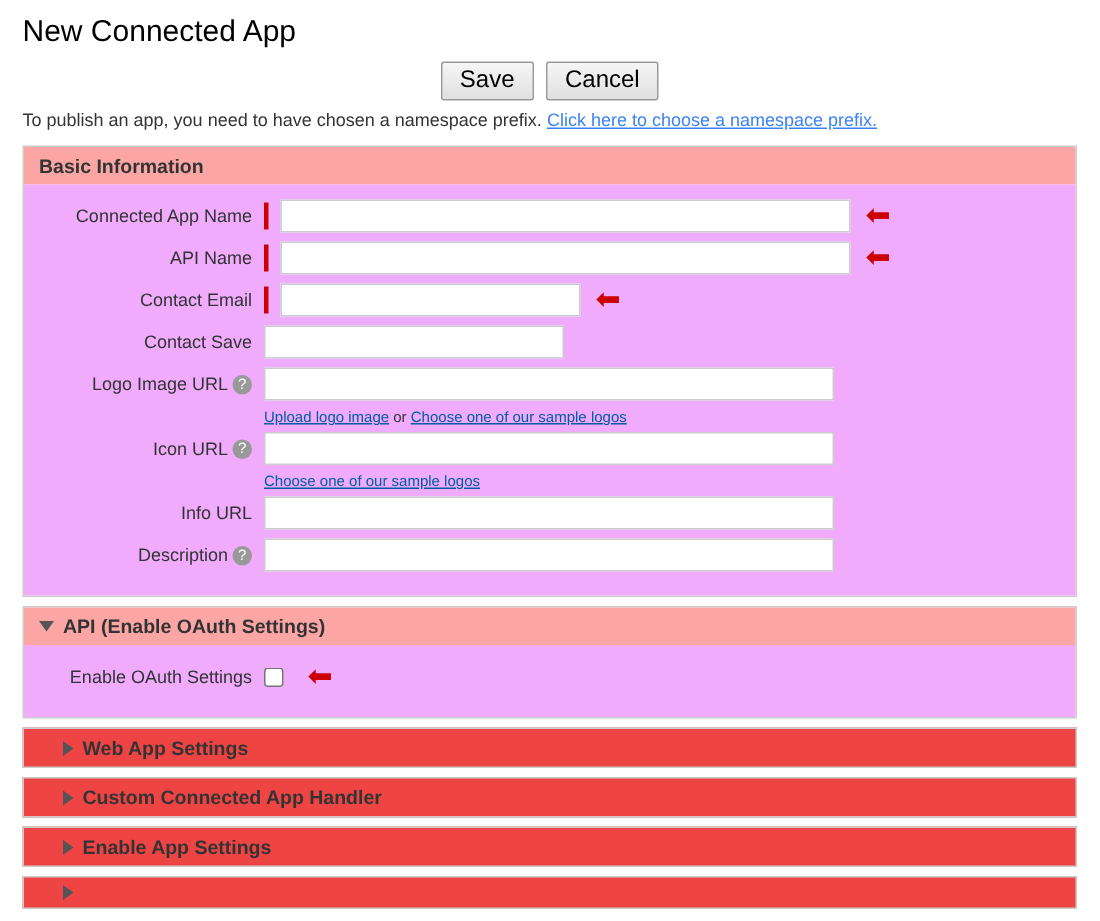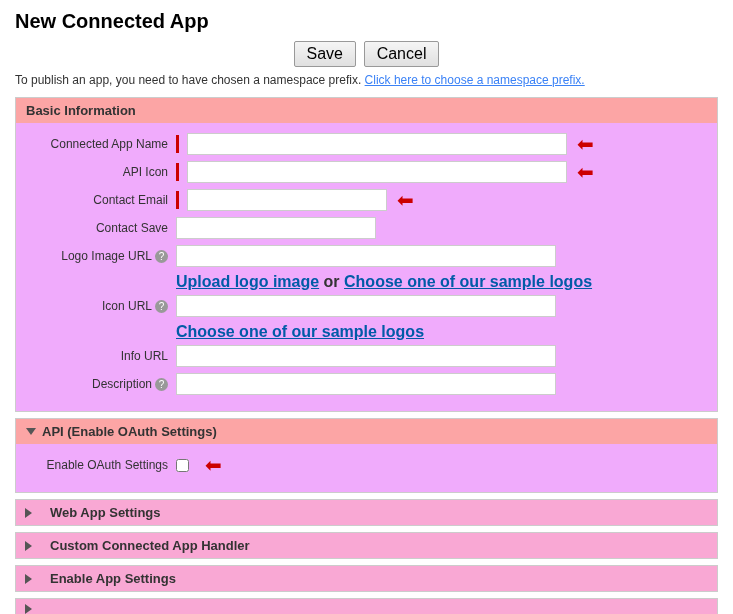--- a/index.html
+++ b/index.html
@@ -7,21 +7,21 @@
       font-family: Arial, sans-serif;
       font-size: 13px;
       color: #333;
       background: #fff;
       width: 733px;
       min-height: 614px;
       padding: 10px 15px;
     }
     h1 {
       font-size: 20px;
-      font-weight: bold;
+      font-weight: normal;
       color: #000;
       margin-bottom: 8px;
     }
     .toolbar {
       text-align: center;
       margin-bottom: 6px;
     }
     .toolbar button {
       padding: 3px 12px;
       font-size: 16px;
@@ -115,36 +115,35 @@
       margin-right: 2px;
     }
     .sub-row {
       display: flex;
       margin-bottom: 4px;
     }
     .sub-row-label {
       width: 160px;
     }
     .sub-row-content {
-      font-size: 16px;
-      font-weight: bold;
+      font-size: 10px;
     }
     .sub-row-content a {
       color: #015ba7;
       text-decoration: underline;
       cursor: pointer;
     }
     .collapsible-header {
-      background: #f9a8d4;
-      padding: 5px 9px;
+      background: #ef4444;
+      padding: 5px 26px;
       font-weight: bold;
       font-size: 13px;
       display: flex;
       align-items: center;
-      gap: 18px;
+      gap: 6px;
       cursor: pointer;
       border: 1px solid #ccc;
       margin-bottom: 6px;
     }
     .collapsible-header .arrow-right {
       display: inline-block;
       width: 0;
       height: 0;
       border-top: 5px solid transparent;
       border-bottom: 5px solid transparent;
@@ -178,21 +177,21 @@
       </div>
       <div class="form-field">
         <span class="required-indicator"></span>
         <input type="text" style="">
         <span style="color:#c00; font-size:20px; line-height:1; margin-left:4px;">⬅</span>
       </div>
     </div>
 
     <div class="form-row">
       <div class="form-label">
-        <span>API Icon</span>
+        <span>API Name</span>
       </div>
       <div class="form-field">
         <span class="required-indicator"></span>
         <input type="text" style="">
         <span style="color:#c00; font-size:20px; line-height:1; margin-left:4px;">⬅</span>
       </div>
     </div>
 
     <div class="form-row">
       <div class="form-label">

